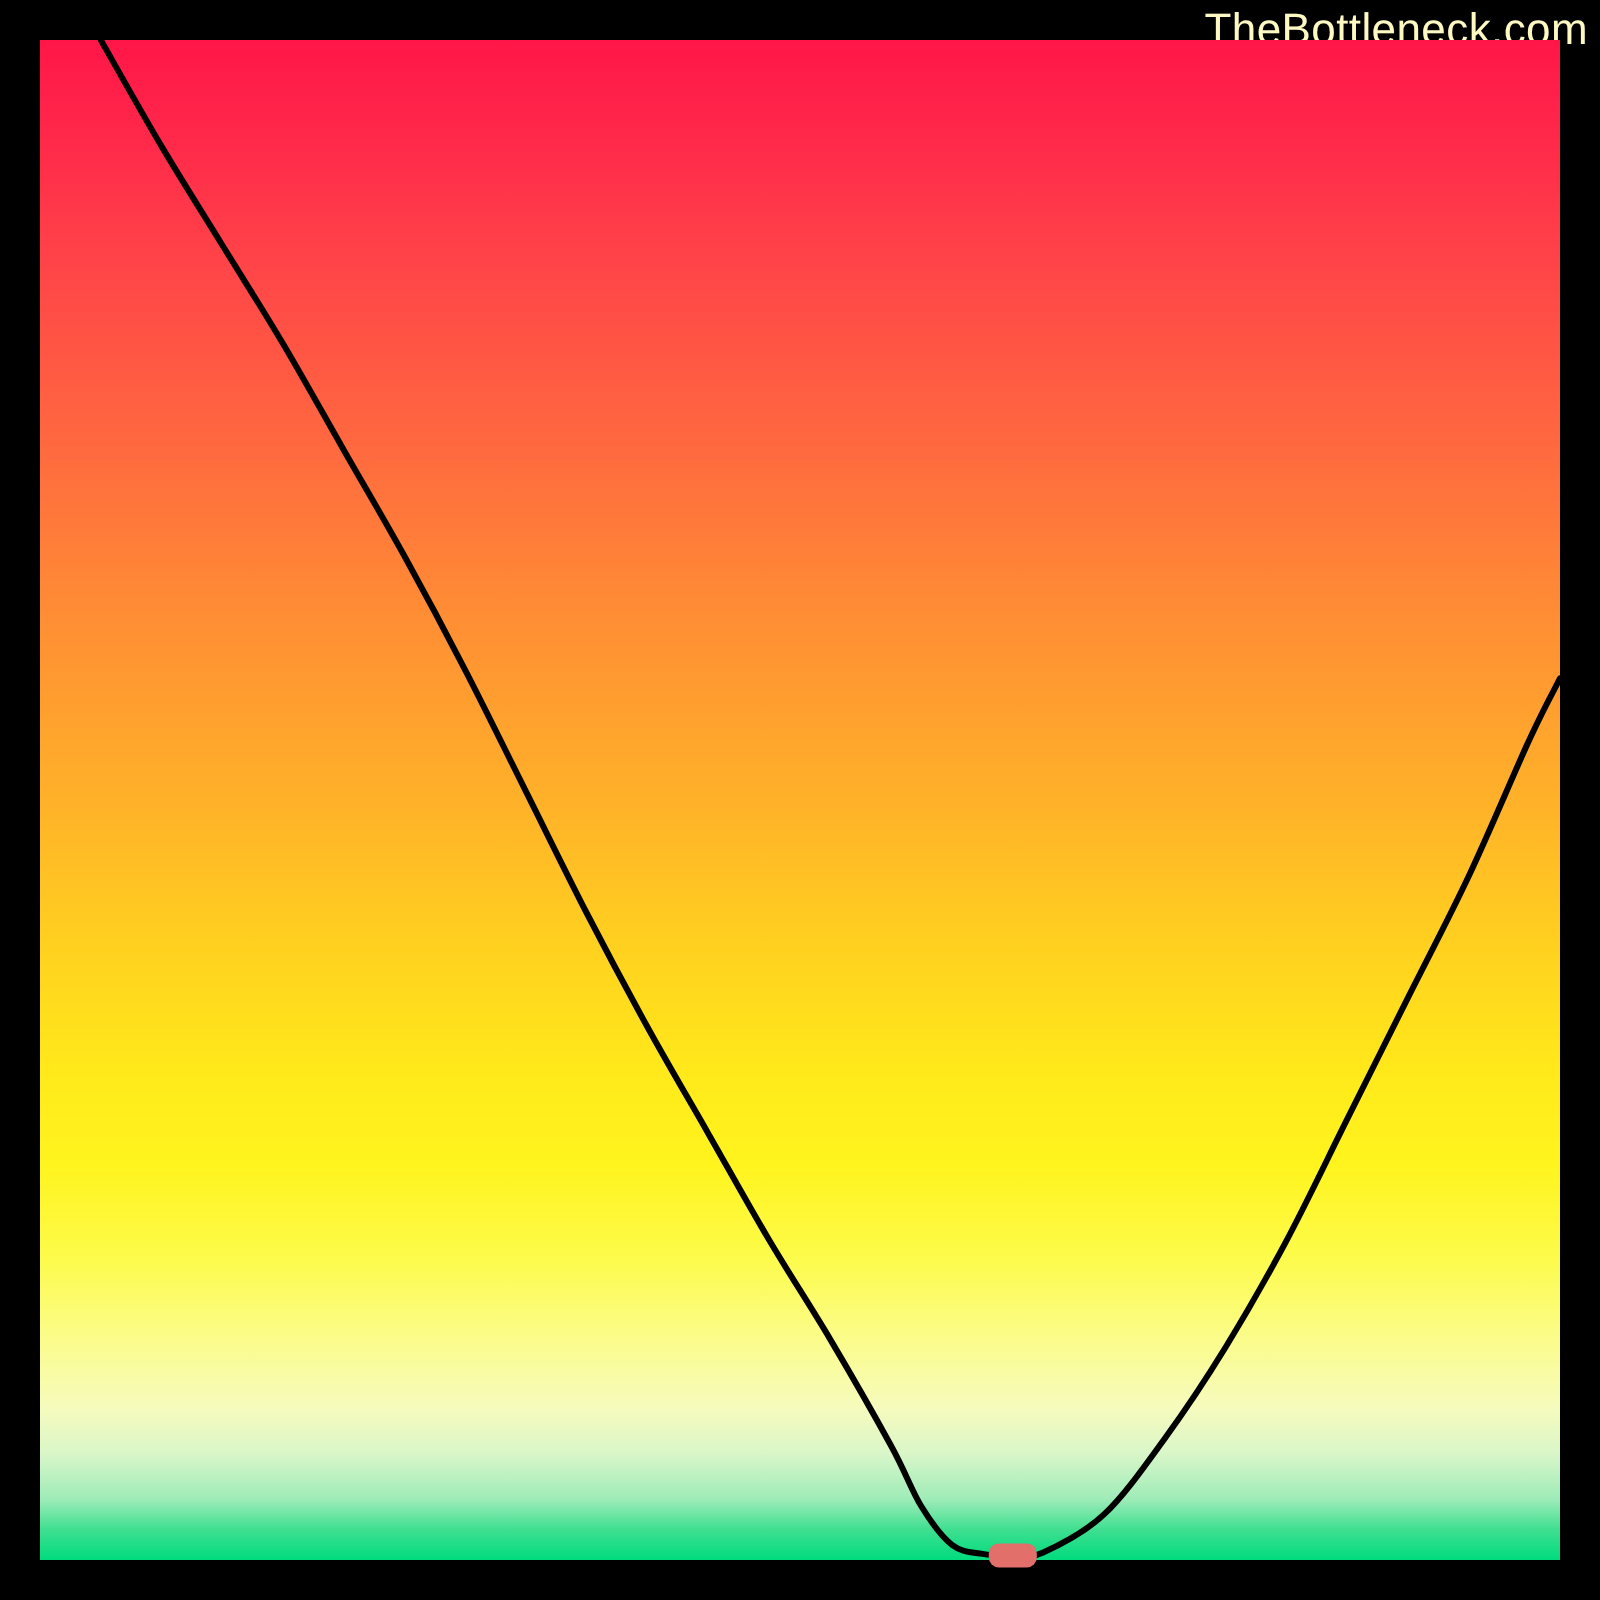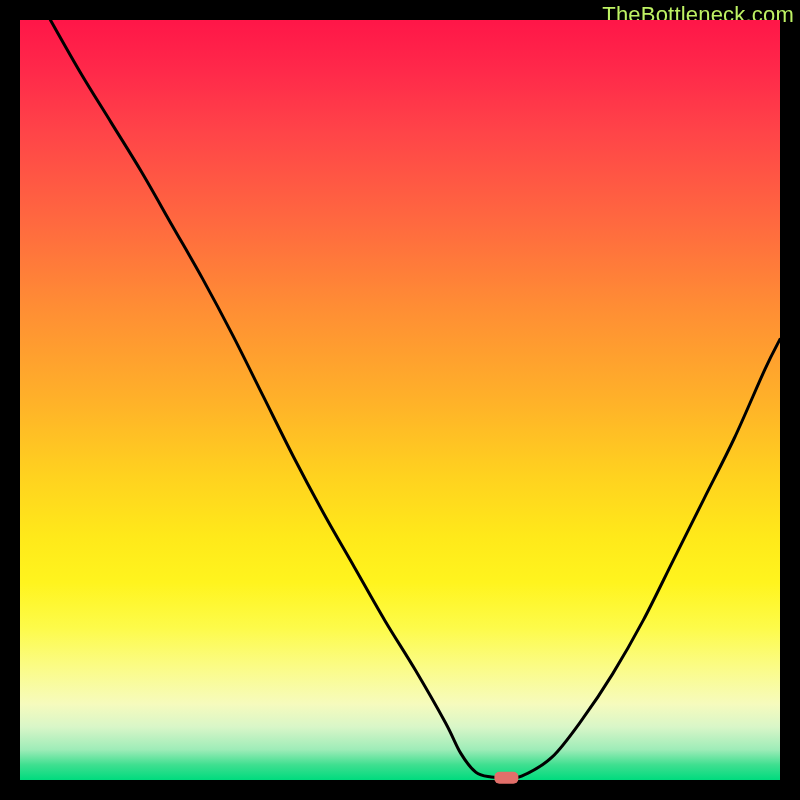--- a/index.html
+++ b/index.html
@@ -41,21 +41,21 @@
       #d9f6c8 93%,
       #9eecb8 96%,
       #3fdf90 98%,
       #00db7e 100%
     );
   }
   .watermark {
     position: absolute;
     top: 2px;
     right: 6px;
-    color: #bef264;
+    color: #fef9c3;
     font-size: 22px;
     font-weight: 400;
     letter-spacing: 0.2px;
     user-select: none;
   }
   svg.curve {
     position: absolute;
     left: 0;
     top: 0;
     width: 760px;

